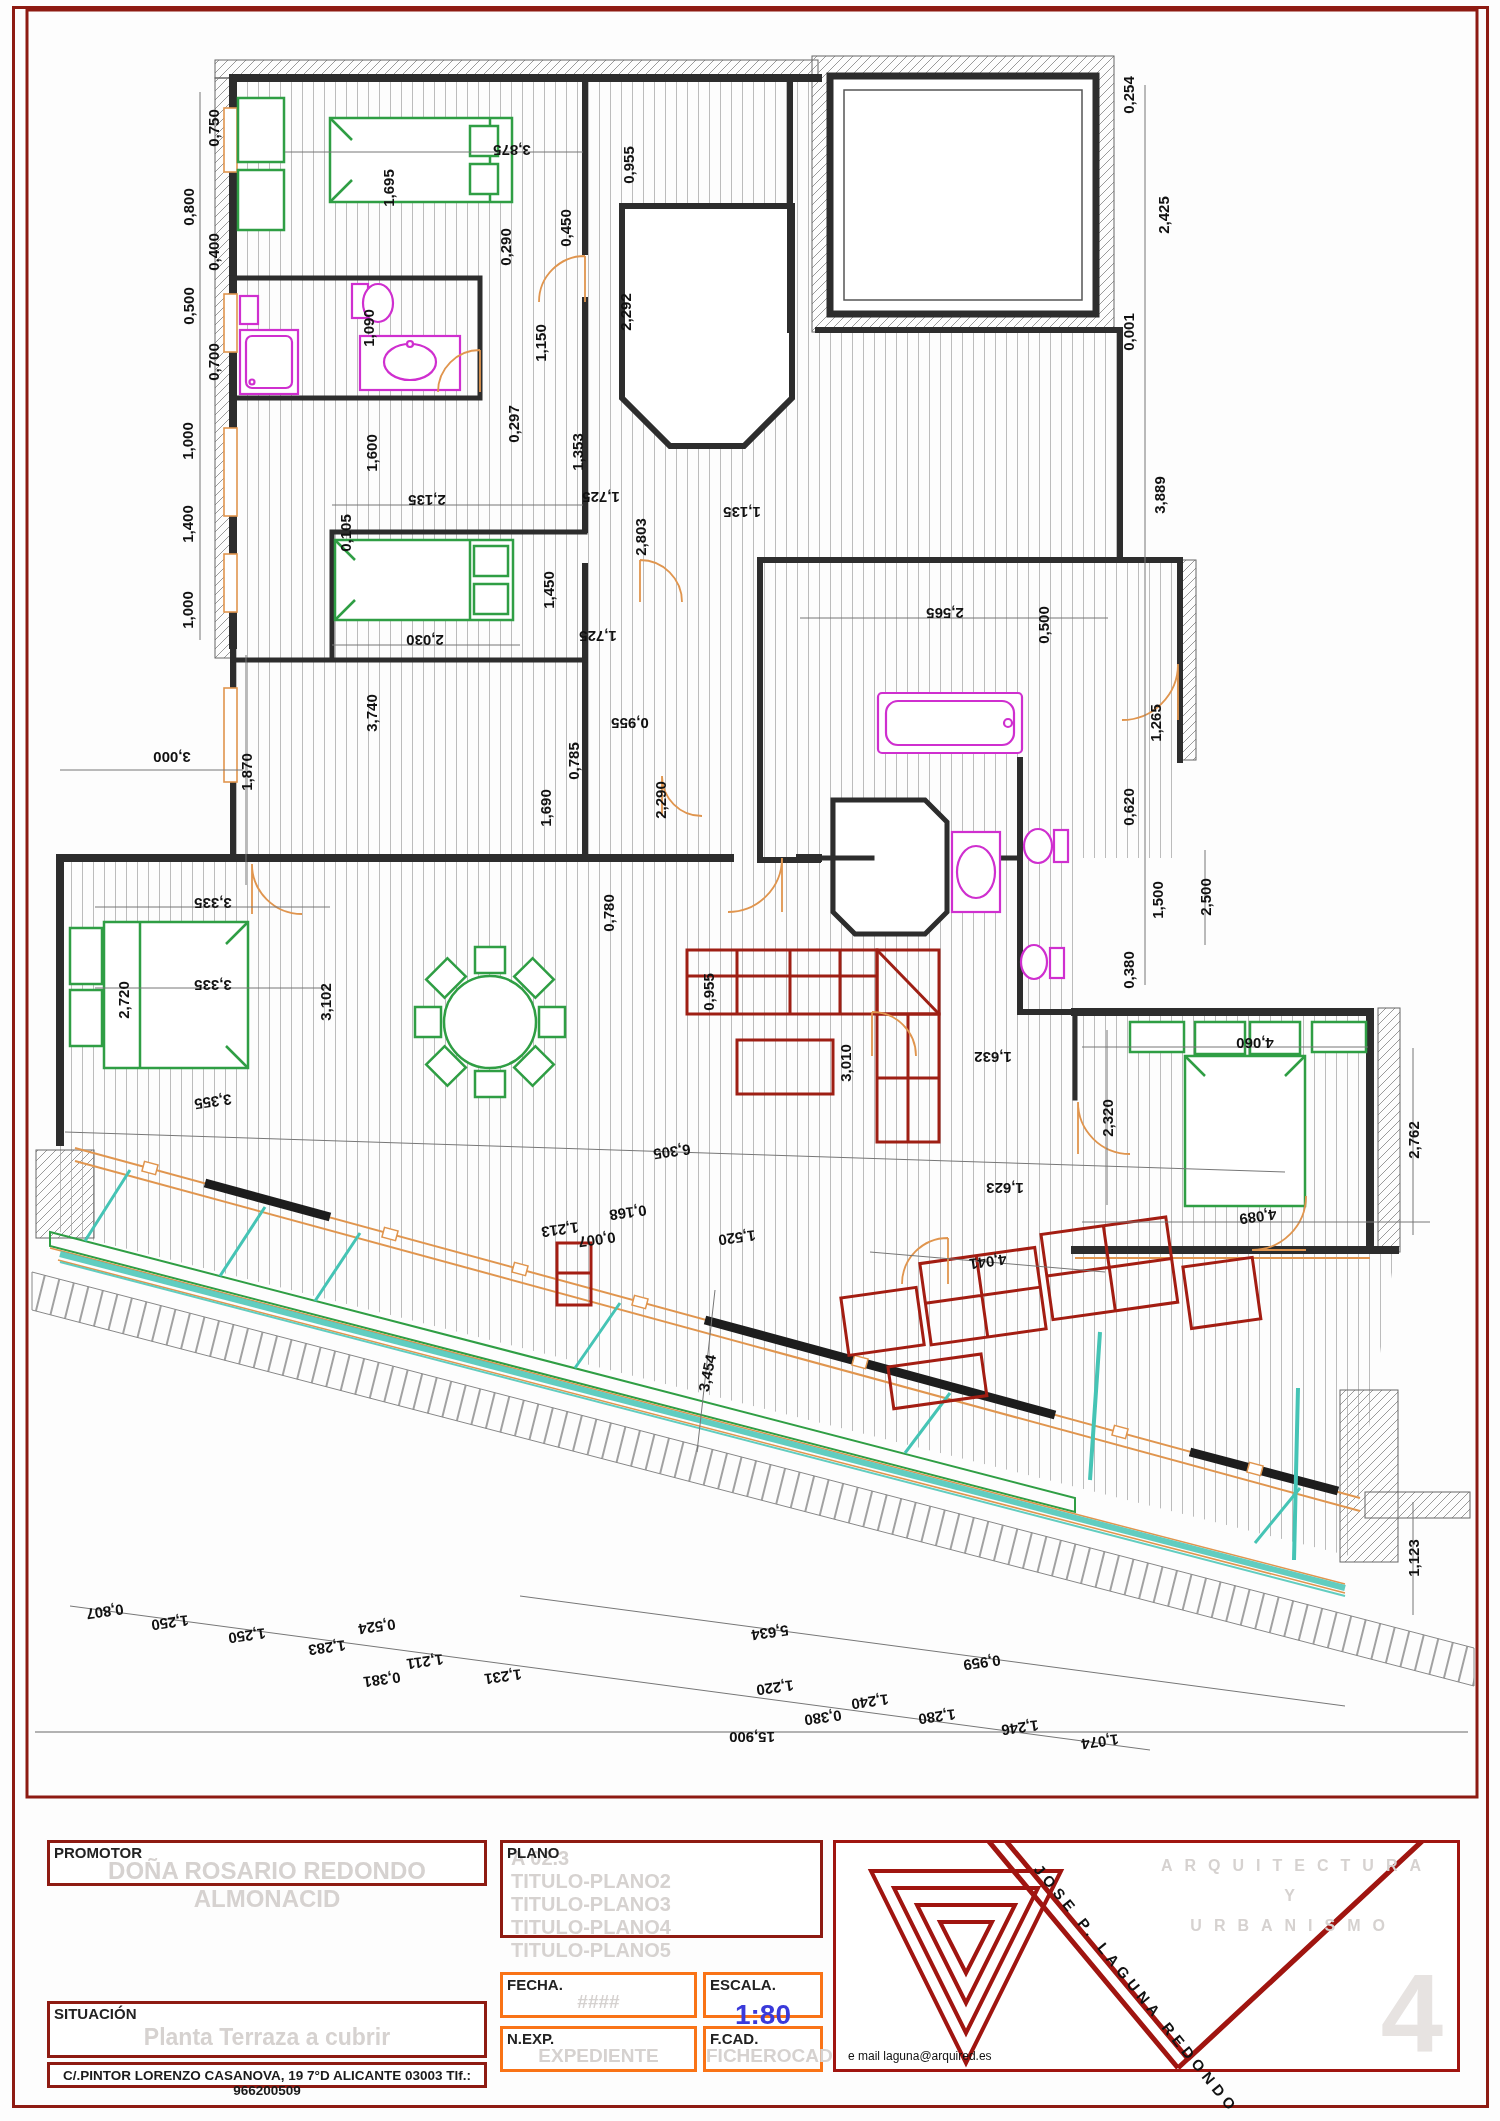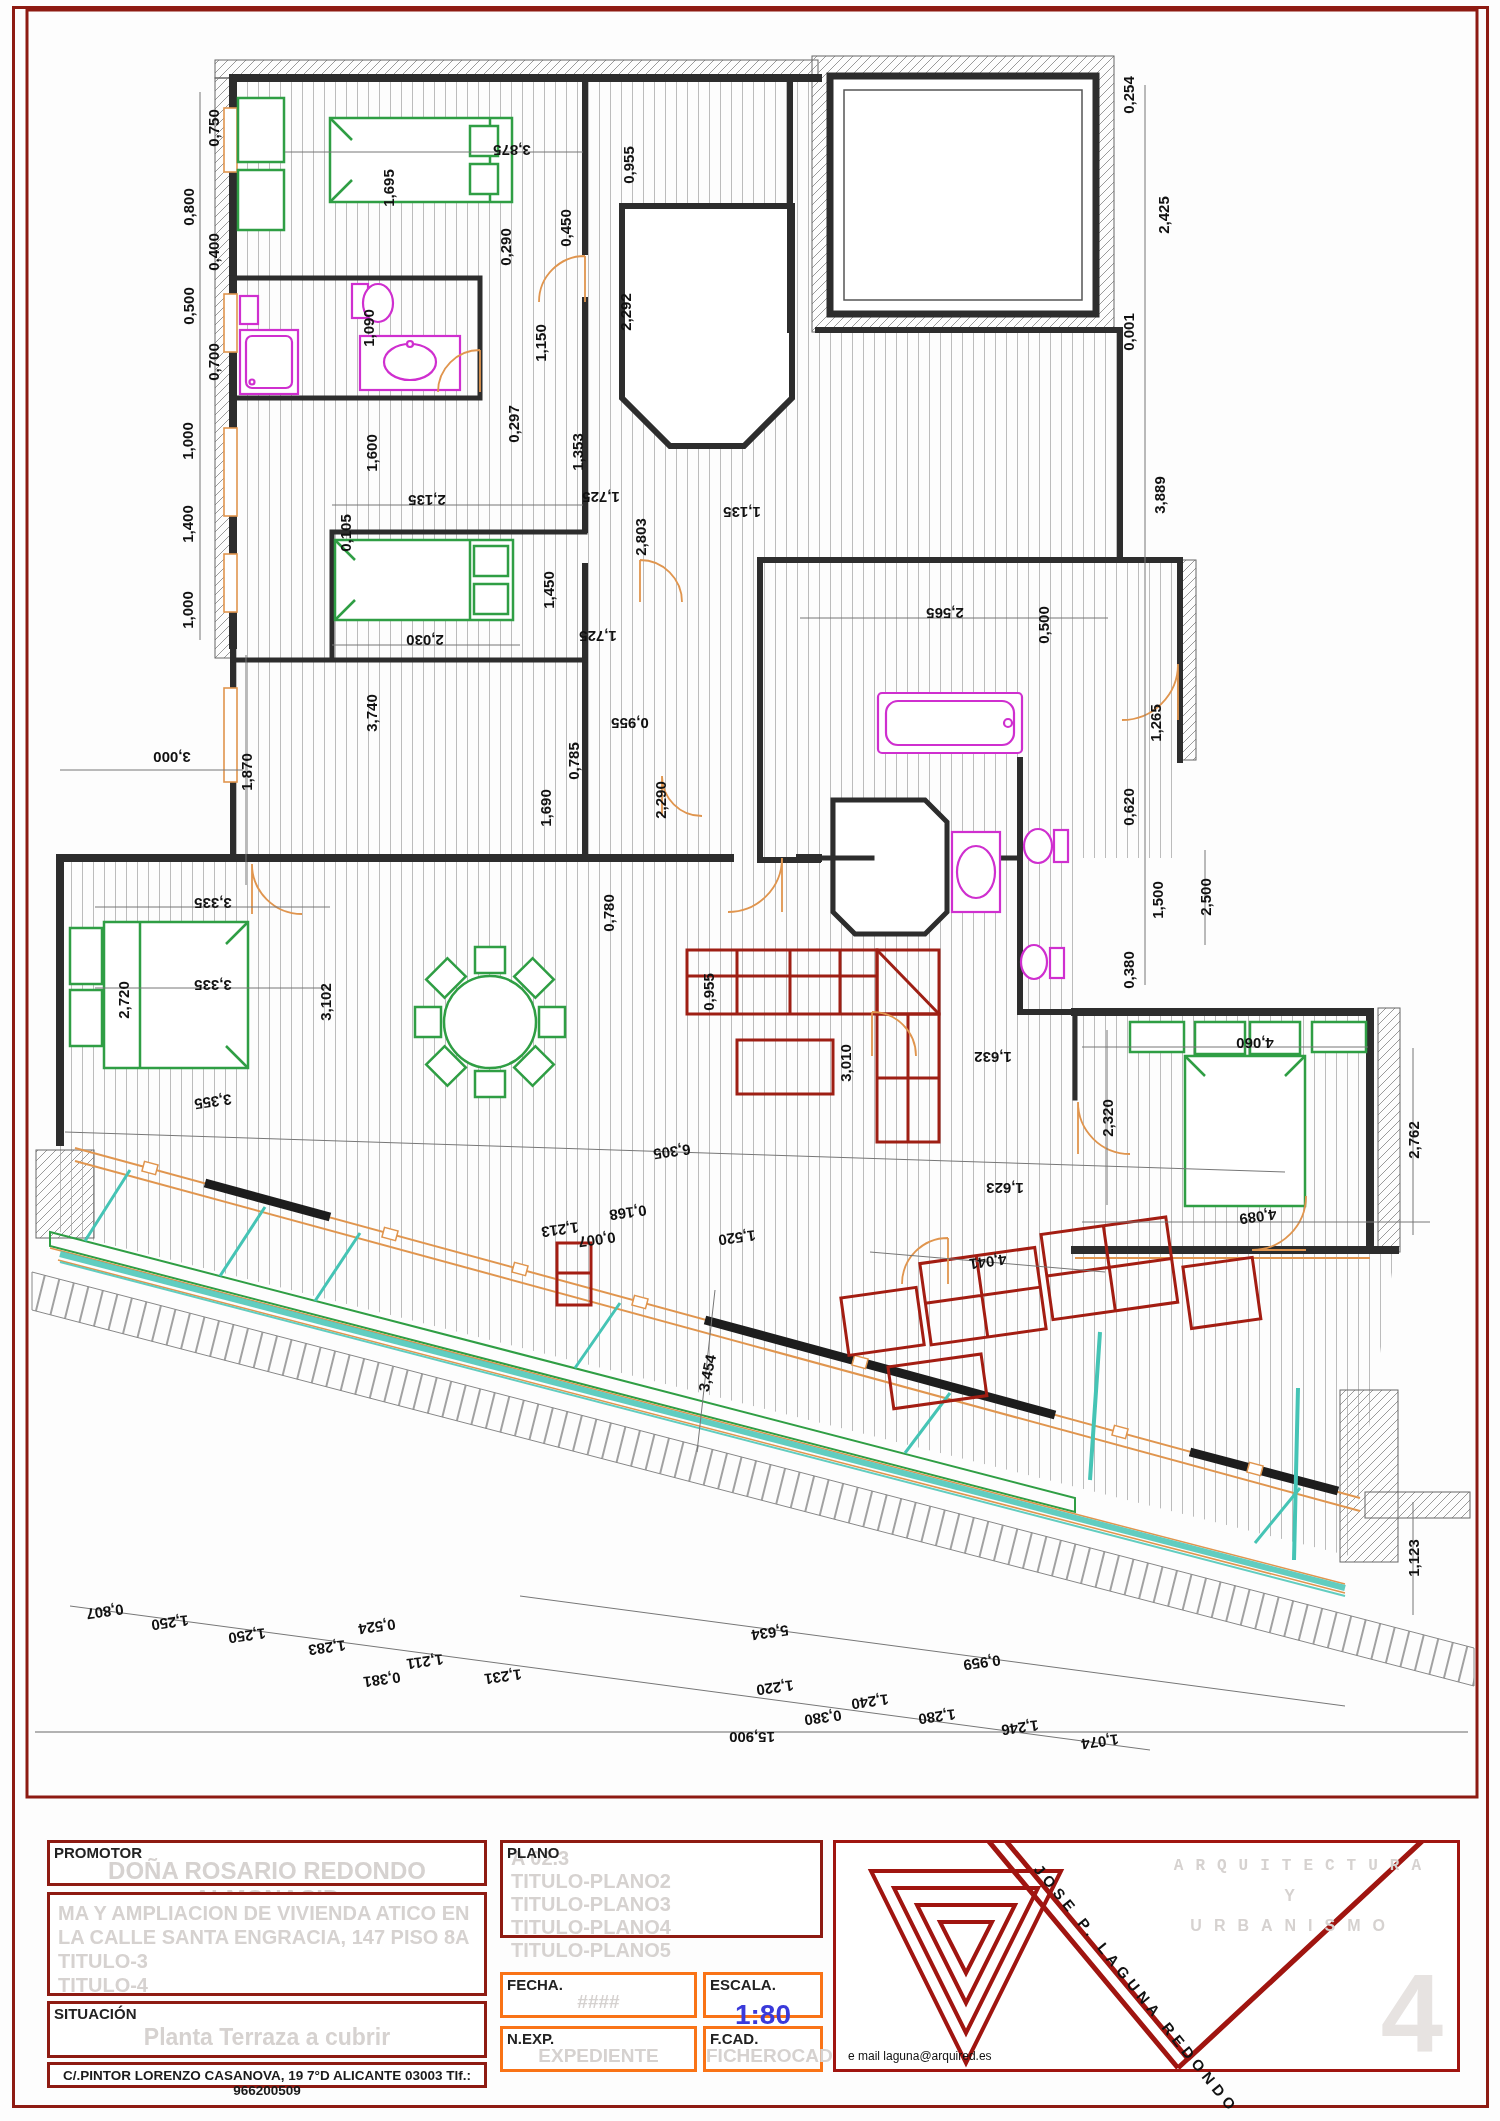--- a/index.html
+++ b/index.html
@@ -27,21 +27,21 @@
   #fecha-box{left:500px;top:1972px;width:197px;height:46px;}
   #escala-box{left:703px;top:1972px;width:120px;height:46px;}
   #nexp-box{left:500px;top:2026px;width:197px;height:46px;}
   #fcad-box{left:703px;top:2026px;width:120px;height:46px;}
   .tb .cval{margin-top:16px;text-align:center;font-size:19px;}
   #escala-box .cval{color:#3a3ada;font-size:28px;margin-top:24px;font-weight:bold;}
   #logo-box{left:833px;top:1840px;width:627px;height:232px;border:3px solid #a01510;}
   #logo-box svg{position:absolute;left:0;top:0;}
   #architect-name{position:absolute;left:208px;top:18px;transform:rotate(51deg);transform-origin:left top;font-size:15px;font-weight:bold;letter-spacing:5px;color:#111;white-space:nowrap;}
   .firm{position:absolute;color:#d6d2d0;font-weight:bold;white-space:nowrap;}
-  #firm1{right:24px;top:14px;font-size:16px;letter-spacing:12px;font-family:Liberation Mono, monospace;}
+  #firm1{right:24px;top:14px;font-size:16px;letter-spacing:12px;}
   #firm2{right:150px;top:44px;font-size:16px;letter-spacing:12px;}
   #firm3{right:60px;top:74px;font-size:16px;letter-spacing:12px;}
   #sheet-num{position:absolute;right:14px;bottom:2px;font-size:112px;font-weight:bold;color:#e7e3e1;line-height:0.95;}
   #email{position:absolute;left:12px;bottom:6px;font-size:12px;color:#111;}
 </style>
 </head>
 <body>
 
 <div id="sheet">
   <div id="sheet-border"></div>
@@ -370,28 +370,20 @@
       <span class="dim" style="left: 937px; top: 1717px; transform: translate(-50%, -50%) rotate(172deg);">1,280</span>
       <span class="dim" style="left: 1020px; top: 1728px; transform: translate(-50%, -50%) rotate(172deg);">1,246</span>
       <span class="dim" style="left: 1100px; top: 1742px; transform: translate(-50%, -50%) rotate(172deg);">1,074</span>
     </div>
 
   <div id="promotor-box" class="tb red-b">
     <div class="tb-label">PROMOTOR</div>
     <div class="val ghost">DOÑA ROSARIO REDONDO ALMONACID</div>
   </div>
 
-  <div id="project-box" class="tb red-b">
-    <div class="lines ghost">
-        <div>MA Y AMPLIACION DE VIVIENDA  ATICO EN</div>
-        <div>LA CALLE SANTA ENGRACIA, 147 PISO 8A</div>
-        <div>TITULO-3</div>
-        <div>TITULO-4</div>
-      </div>
-  </div>
 
   <div id="situacion-box" class="tb red-b">
     <div class="tb-label">SITUACIÓN</div>
     <div class="val ghost">Planta Terraza a cubrir</div>
   </div>
 
   <div id="address-box" class="tb red-b">
     <div class="val">C/.PINTOR LORENZO CASANOVA, 19 7°D ALICANTE 03003 Tlf.: 966200509</div>
   </div>
 

